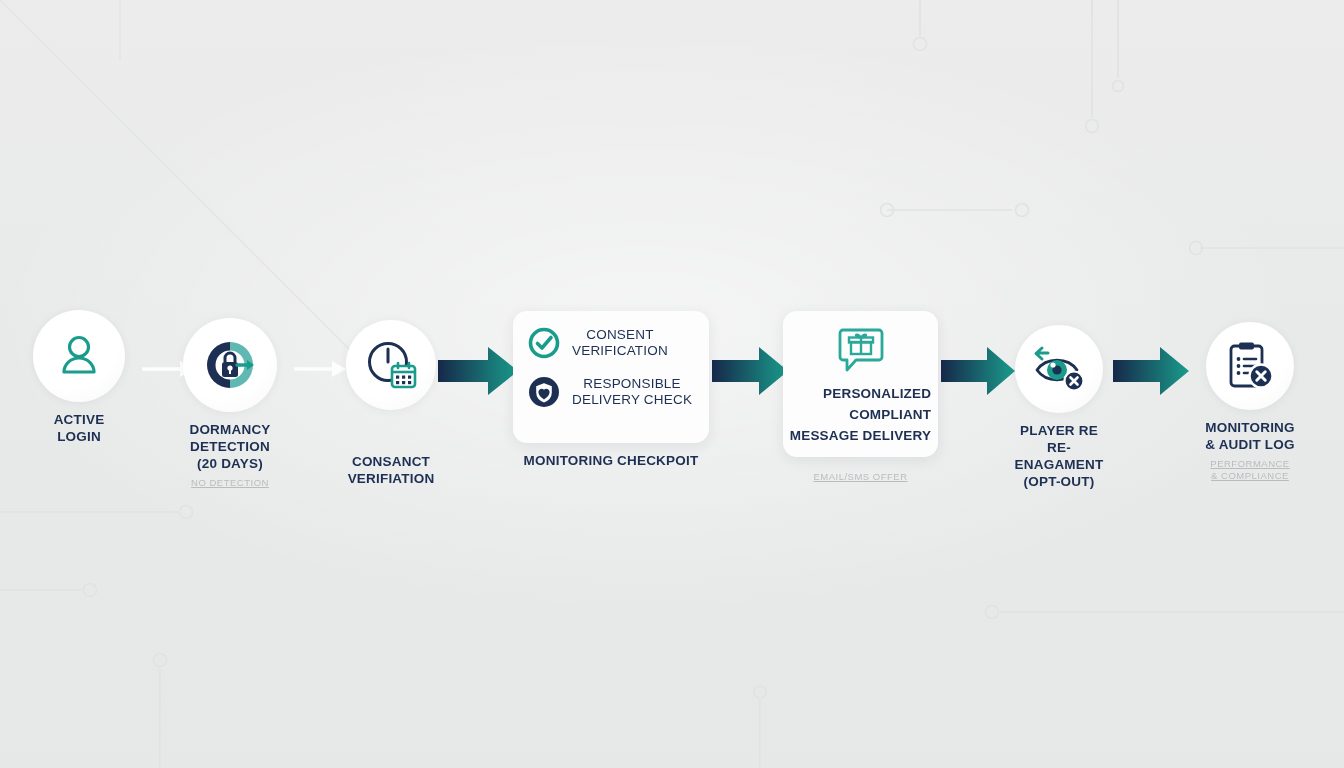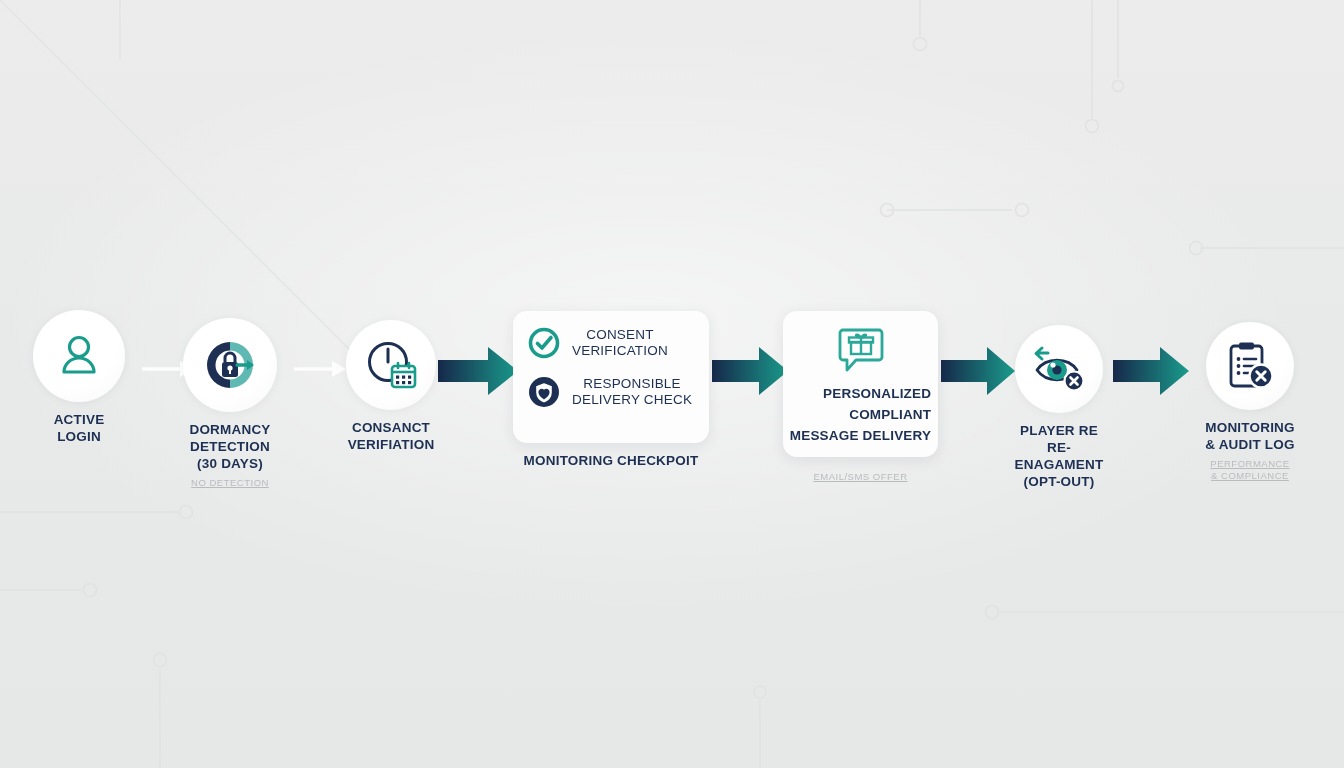--- a/index.html
+++ b/index.html
@@ -192,30 +192,30 @@
         <path d="M24 26 v-4 a5 5 0 0 1 10 0 v4" fill="none" stroke="#1d3053" stroke-width="3"></path>
         <circle cx="29" cy="32" r="2.6" fill="#ffffff"></circle>
         <rect x="28" y="33" width="2" height="5" fill="#ffffff"></rect>
 
         <path d="M36 29 L50 29" stroke="#1a9c8c" stroke-width="3.4" stroke-linecap="round"></path>
         <path d="M46 24 L53 29 L46 34 Z" fill="#1a9c8c"></path>
       </svg>
     </div>
     <div class="label">DORMANCY
 DETECTION
-(30 DAYS)</div>
+(20 DAYS)</div>
     <div class="sublabel">NO DETECTION</div>
   </div>
 
   <svg class="connector" style="left:294px; top:356px;" width="56" height="26" viewBox="0 0 56 26">
     <path d="M0 13 L40 13" stroke="#fdfdfd" stroke-width="3.4" stroke-linecap="round"></path>
     <path d="M38 5 L52 13 L38 21 Z" fill="#fdfdfd"></path>
   </svg>
 
-  <div class="node" style="left:345px; top:320px; width:92px;">
+  <div class="node" style="left:345px; top:320px; width:92px;gap:34px;">
     <div class="bubble" style="width:90px; height:90px;">
       <svg width="56" height="56" viewBox="0 0 56 56">
         <circle cx="25" cy="25" r="18.5" fill="none" stroke="#1d3053" stroke-width="3"></circle>
         <path d="M25 25 L25 12" stroke="#1d3053" stroke-width="3" stroke-linecap="round"></path>
 
         <rect x="29" y="29" width="23" height="21" rx="3" fill="#ffffff" stroke="#1a9c8c" stroke-width="2.6"></rect>
         <path d="M29 35 L52 35" stroke="#1a9c8c" stroke-width="2.6"></path>
         <path d="M35 26 L35 31 M46 26 L46 31" stroke="#1a9c8c" stroke-width="2.6" stroke-linecap="round"></path>
         <g fill="#1d3053">
           <rect x="33" y="38.5" width="3.2" height="3.2"></rect>

